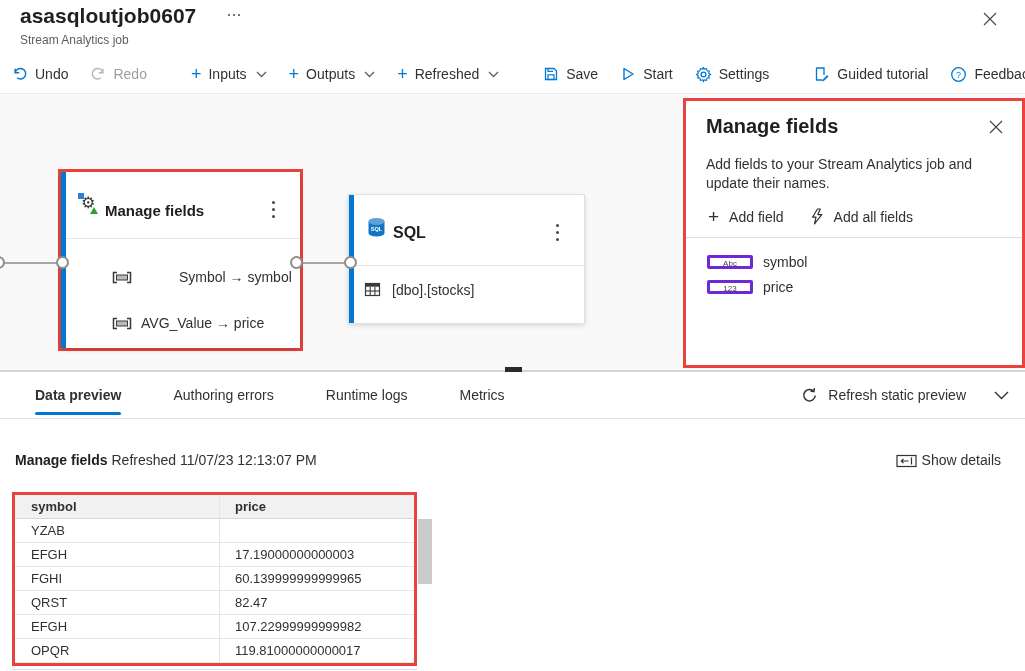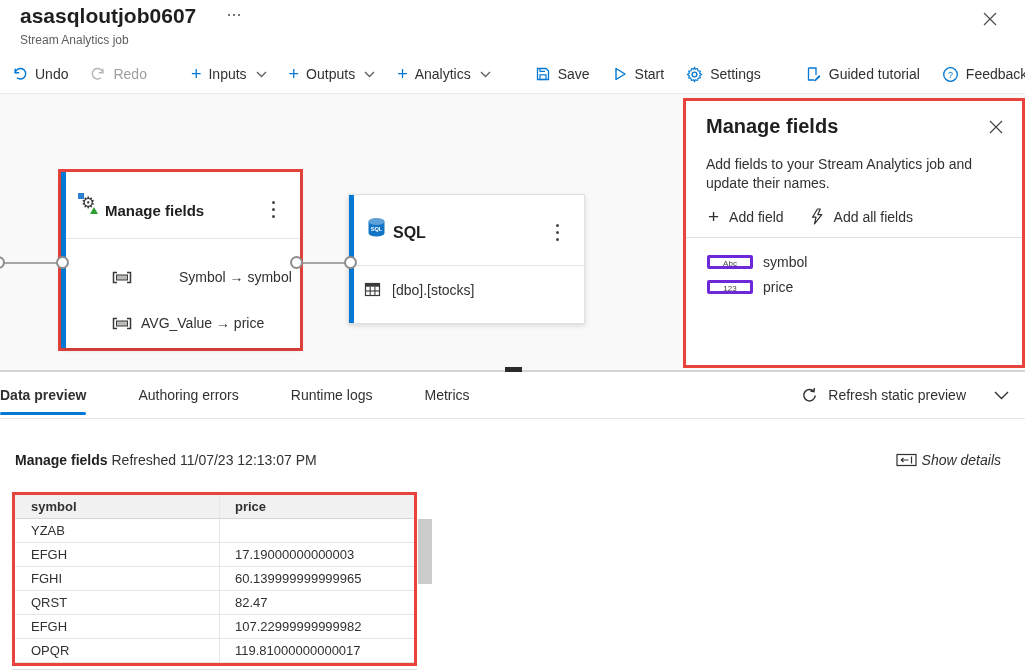--- a/index.html
+++ b/index.html
@@ -52,31 +52,31 @@
   .panel-desc { position:absolute; left:20px; top:54px; width:302px; font-size:14px; line-height:19px; color:#323130; }
   .panel-cmds { position:absolute; left:22px; top:107px; display:flex; align-items:center; gap:26px; font-size:14px; }
   .panel-cmd { display:flex; align-items:center; gap:10px; cursor:pointer; }
   .panel-cmd .plus { font-size:19px; font-weight:300; color:#323130; line-height:16px; }
   .panel-divider { position:absolute; left:0; top:136px; width:100%; height:1px; background:#e1dfdd; }
   .field-list { position:absolute; left:21px; top:153px; display:flex; flex-direction:column; gap:9px; }
   .field-item { display:flex; align-items:center; gap:10px; font-size:14px; }
   .type-badge { width:46px; height:14px; border:3px solid #6d28d9; border-radius:2px; font-size:8px; line-height:12px; text-align:center; color:#484644; letter-spacing:0; }
 
   
-  .tabbar { position:absolute; left:0; top:372px; width:1025px; height:47px; background:#fff; border-bottom:1px solid #e5e3e1; display:flex; align-items:center; font-size:14px; }
+  .tabbar { position:absolute; left:0; top:372px; width:1025px; height:47px; background:#fff; border-bottom:1px solid #e5e3e1; display:flex; align-items:center; padding-left:35px; font-size:14px; }
   .tab { position:relative; height:100%; display:flex; align-items:center; margin-right:52px; cursor:pointer; color:#323130; }
   .tab.active { font-weight:700; }
   .tab.active::after { content:""; position:absolute; left:0; right:0; bottom:3px; height:3px; background:#0078d4; border-radius:2px; }
   .refresh-group { position:absolute; right:16px; top:0; height:100%; display:flex; align-items:center; gap:10px; cursor:pointer; }
   .refresh-group .chev-big { margin-left:18px; }
 
   
   .meta-left { position:absolute; left:15px; top:452px; font-size:14px; }
   .meta-left b { font-weight:700; color:#201f1e; }
-  .show-details { position:absolute; right:24px; top:452px; display:flex; align-items:center; gap:5px; font-size:14px; cursor:pointer;font-style:italic; }
+  .show-details { position:absolute; right:24px; top:452px; display:flex; align-items:flex-end; gap:5px; font-size:14px; cursor:pointer; }
 
   
   .tbl-wrap { position:absolute; left:12px; top:492px; width:405px; height:174px; background:#fff; z-index:2; }
   .tbl { width:100%; height:100%; font-size:13px; }
   .t-row { display:flex; height:24px; align-items:center; border-bottom:1px solid #e6e6e6; }
   .t-row.head { background:#f1f1f1; font-weight:600; border-bottom:1px solid #d8d6d4; }
   .t-c1 { width:205px; padding-left:16px; align-self:stretch; display:flex; align-items:center; border-right:1px solid #e6e6e6; }
   .t-c2 { flex:1; padding-left:15px; }
   .tbl-scrollbar { position:absolute; left:418px; top:519px; width:14px; height:65px; background:#cbcbcb; cursor:pointer; }
   .tbl-bottom-line { position:absolute; left:12px; top:669px; width:405px; height:1px; background:#dcdcdc; }
@@ -140,21 +140,21 @@
       <span class="tb-plus">+</span>
       <span>Outputs</span>
       <span class="chev">
           <svg width="11" height="7" viewBox="0 0 11 7">
             <polyline points="1,1 5.5,5.5 10,1" stroke="#605e5c" stroke-width="1.3" fill="none"></polyline>
           </svg>
         </span>
     </div>
     <div class="tb-item">
       <span class="tb-plus">+</span>
-      <span>Analytics</span>
+      <span>Refreshed</span>
       <span class="chev">
           <svg width="11" height="7" viewBox="0 0 11 7">
             <polyline points="1,1 5.5,5.5 10,1" stroke="#605e5c" stroke-width="1.3" fill="none"></polyline>
           </svg>
         </span>
     </div>
     <div class="tb-sep"></div>
     <div class="tb-item">
       <span>
           <svg width="16" height="16" viewBox="0 0 16 16">

